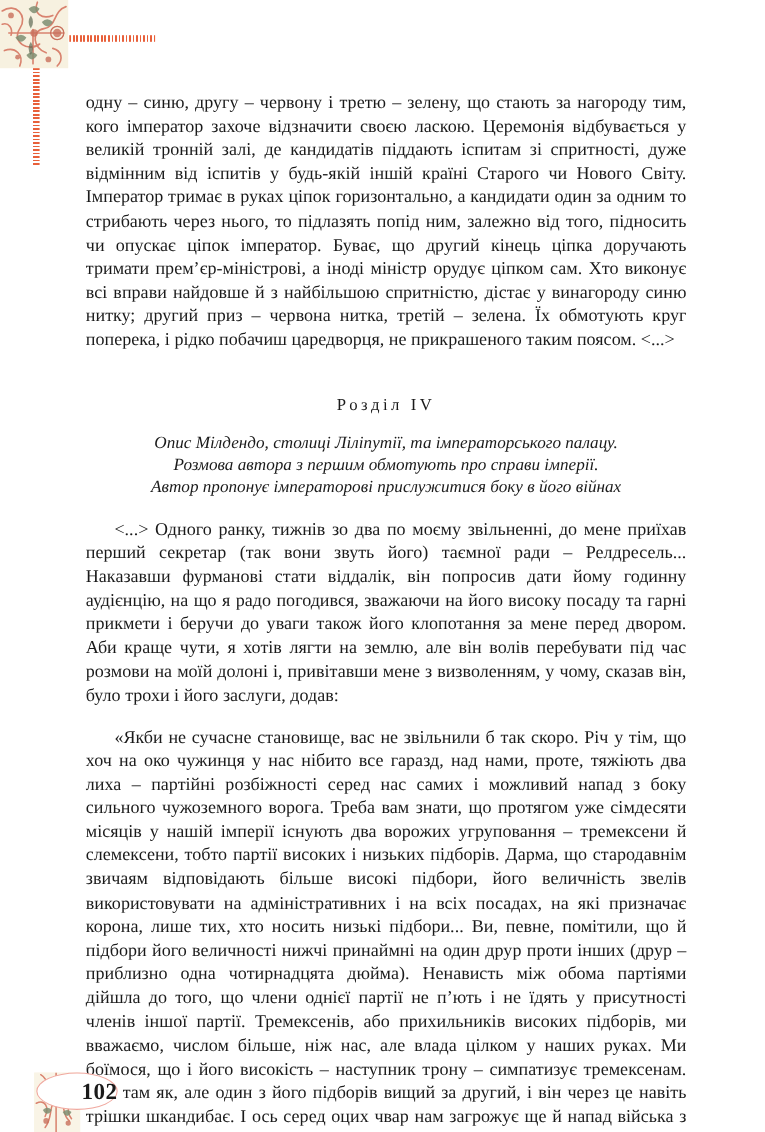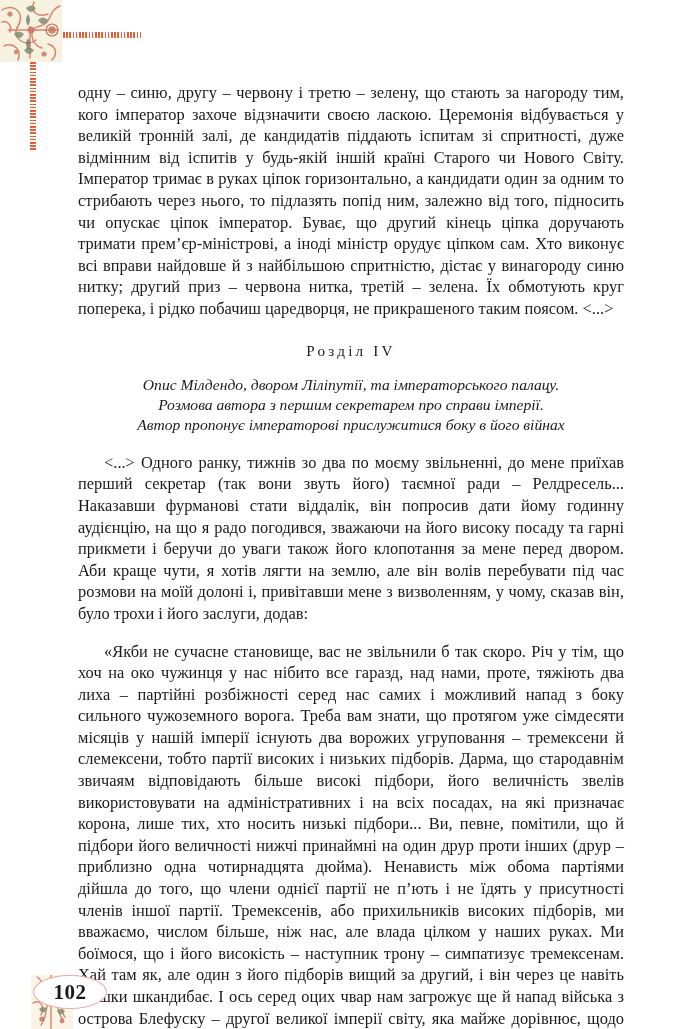--- a/index.html
+++ b/index.html
@@ -77,21 +77,21 @@
     font-size: 16.4px;
     line-height: 21.6px;
     text-align: justify;
     text-indent: 0;
     hyphens: manual;
     letter-spacing: 0.02px;
   }
   p.body.indent { text-indent: 26px; font-family: Liberation Serif, serif; }
 
   .chapter-head {
-    margin: 20px 0 0 0;
+    margin: 38px 0 0 0;
     text-align: center;
     font-size: 15.2px;
     letter-spacing: 3.2px;
     line-height: 22px;
   }
 
   .chapter-sub {
     margin: 13px 0 0 0;
     text-align: center;
     font-style: italic;
@@ -104,21 +104,21 @@
 
   
   .folio {
     position: absolute;
     left: 33px;
     top: 975px;
     width: 74px;
     height: 34px;
     display: flex;
     align-items: center;
-    justify-content: center;
+    justify-content: flex-end;
   }
   .folio-oval {
     position: absolute;
     left: 0; top: 0;
     width: 74px;
     height: 34px;
     border: 1.6px solid #f0a9a0;
     border-radius: 50%;
     background: #ffffff;
     box-sizing: border-box;
@@ -173,22 +173,22 @@
 <div class="rule-h"></div>
 <div class="rule-v"></div>
 
 <div class="column">
 
   <p class="body">одну – синю, другу – червону і третю – зелену, що стають за нагороду тим, кого імператор захоче відзначити своєю ласкою. Церемонія відбувається у великій тронній залі, де кандидатів піддають іспитам зі спритності, дуже відмінним від іспитів у будь-якій іншій країні Старого чи Нового Світу. Імператор тримає в руках ціпок горизонтально, а кандидати один за одним то стрибають через нього, то підлазять попід ним, залежно від того, підносить чи опускає ціпок імператор. Буває, що другий кінець ціпка доручають тримати прем’єр-міністрові, а іноді міністр орудує ціпком сам. Хто виконує всі вправи найдовше й з найбільшою спритністю, дістає у винагороду синю нитку; другий приз – червона нитка, третій – зелена. Їх обмотують круг поперека, і рідко побачиш царедворця, не прикрашеного таким поясом. &lt;...&gt;</p>
 
   <p class="chapter-head">Розділ IV</p>
 
   <p class="chapter-sub">
-    <span class="ln">Опис Мілдендо, двором Ліліпутії, та імператорського палацу.</span>
-    <span class="ln">Розмова автора з першим секретарем про справи імперії.</span>
+    <span class="ln">Опис Мілдендо, столиці Ліліпутії, та імператорського палацу.</span>
+    <span class="ln">Розмова автора з першим обмотують про справи імперії.</span>
     <span class="ln">Автор пропонує імператорові прислужитися боку в його війнах</span>
   </p>
 
   <p class="body indent para-gap">&lt;...&gt; Одного ранку, тижнів зо два по моєму звільненні, до мене приїхав перший секретар (так вони звуть його) таємної ради – Релдресель... Наказавши фурманові стати віддалік, він попросив дати йому годинну аудієнцію, на що я радо погодився, зважаючи на його високу посаду та гарні прикмети і беручи до уваги також його клопотання за мене перед двором. Аби краще чути, я хотів лягти на землю, але він волів перебувати під час розмови на моїй долоні і, привітавши мене з визволенням, у чому, сказав він, було трохи і його заслуги, додав:</p>
 
   <p class="body indent">«Якби не сучасне становище, вас не звільнили б так скоро. Річ у тім, що хоч на око чужинця у нас нібито все гаразд, над нами, проте, тяжіють два лиха – партійні розбіжності серед нас самих і можливий напад з боку сильного чужоземного ворога. Треба вам знати, що протягом уже сімдесяти місяців у нашій імперії існують два ворожих угруповання – тремексени й слемексени, тобто партії високих і низьких підборів. Дарма, що стародавнім звичаям відповідають більше високі підбори, його величність звелів використовувати на адміністративних і на всіх посадах, на які призначає корона, лише тих, хто носить низькі підбори... Ви, певне, помітили, що й підбори його величності нижчі принаймні на один друр проти інших (друр – приблизно одна чотирнадцята дюйма). Ненависть між обома партіями дійшла до того, що члени однієї партії не п’ють і не їдять у присутності членів іншої партії. Тремексенів, або прихильників високих підборів, ми вважаємо, числом більше, ніж нас, але влада цілком у наших руках. Ми боїмося, що і його високість – наступник трону – симпатизує тремексенам. Хай там як, але один з його підборів вищий за другий, і він через це навіть трішки шкандибає. І ось серед оцих чвар нам загрожує ще й напад війська з острова Блефуску – другої великої імперії світу, яка майже дорівнює, щодо могутності та розмірів, державі його величності. Мушу зазначити, що хоч ви й розповідаєте про країни, де живуть люди вашого зросту, та наші філософи не вірять цьому і вважають вас за жителя місяця чи якоїсь зірки. Адже сто таких, як ви,</p>
 
 </div>
 
 <div class="ornament-bottom">

